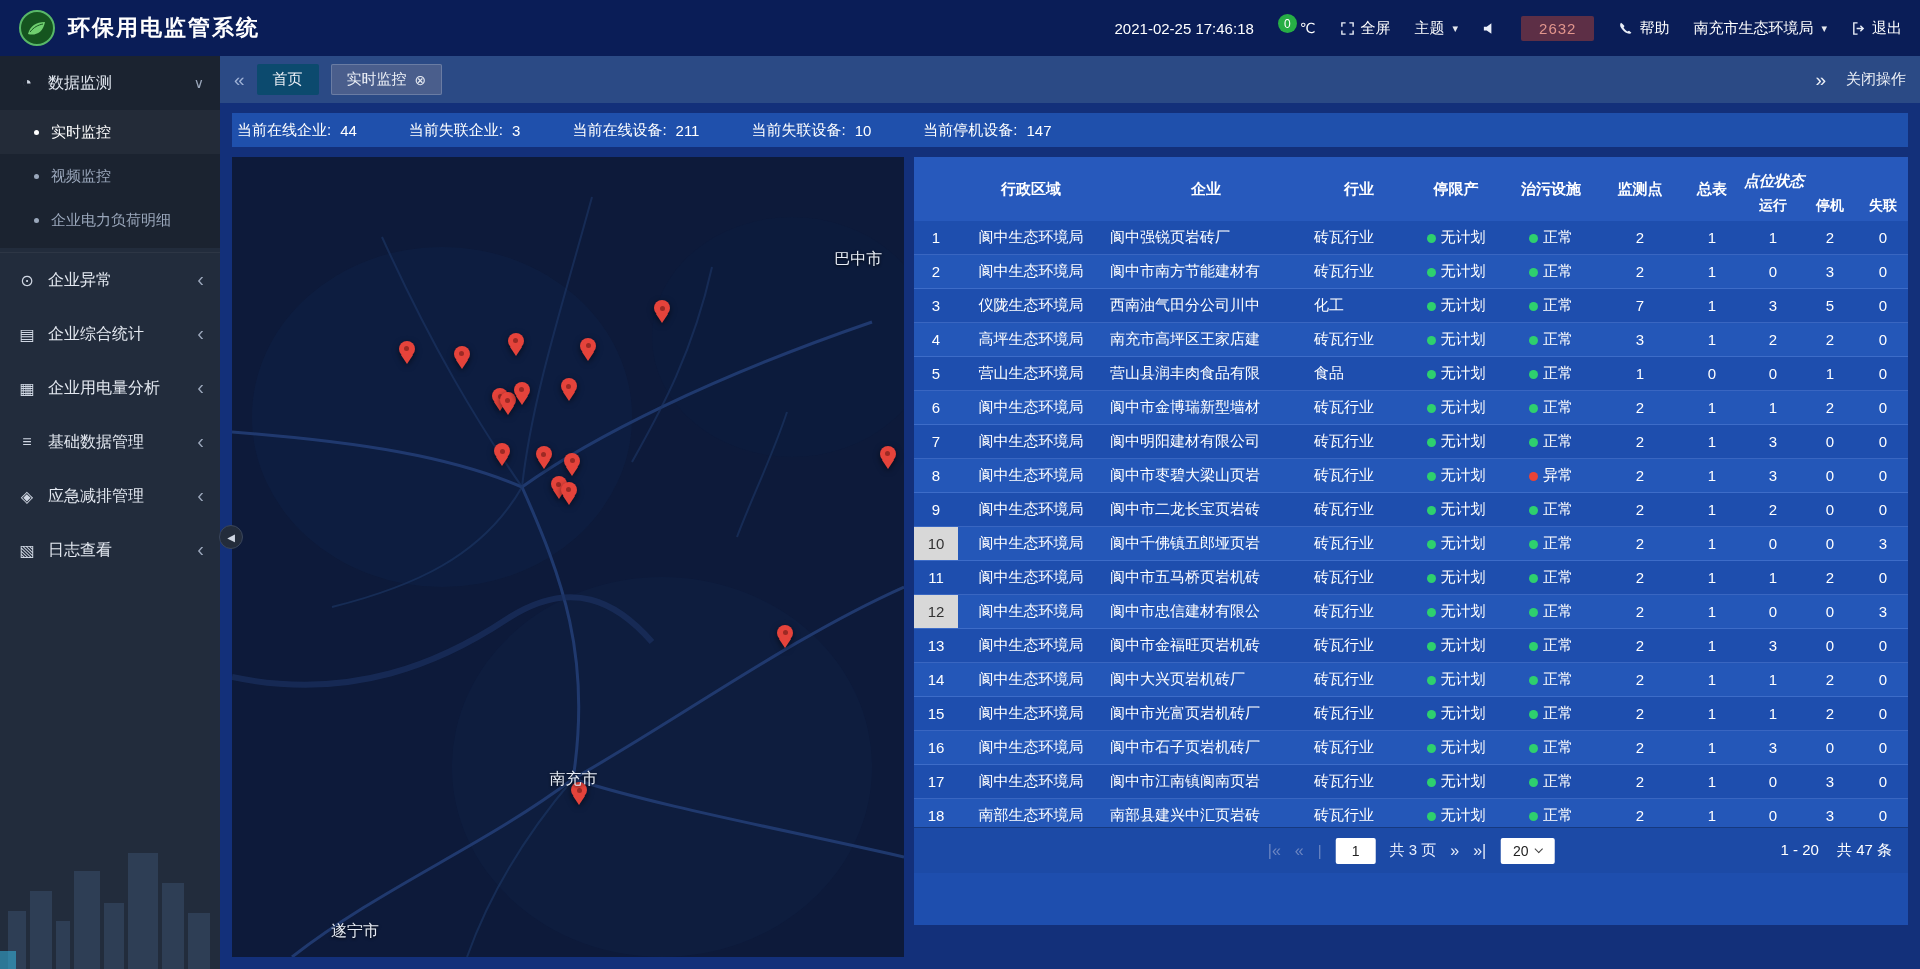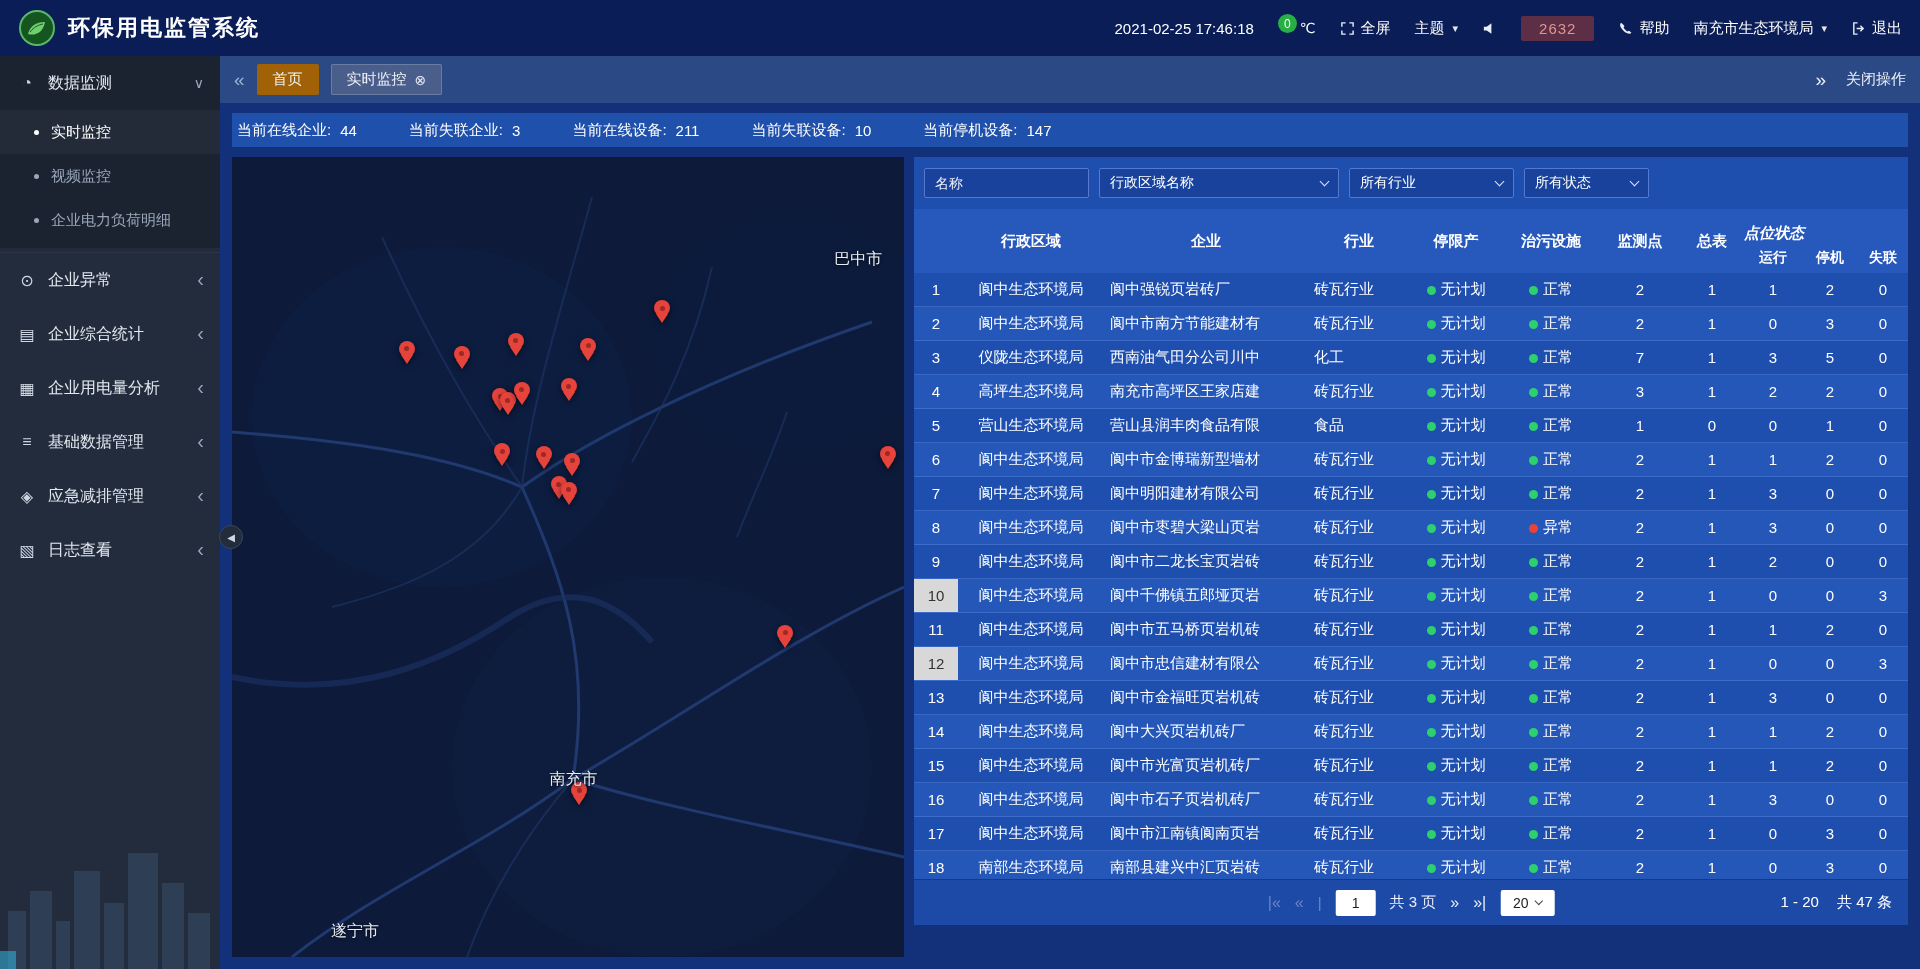--- a/index.html
+++ b/index.html
@@ -40,21 +40,21 @@
   .skyline { position:absolute; bottom:0; left:0; }
 
   
   .content { flex:1; background:#13307a; display:flex; flex-direction:column; min-width:0; }
 
   
   .tabbar { height:47px; background:#2b4a85; display:flex; align-items:center; padding:0 14px; gap:12px; flex:none; }
   .tab-nav-icon { color:#9fb2d6; font-size:19px; cursor:pointer; }
   .tab-nav-icon.back::before { content:"«"; }
   .tab-nav-icon.fwd::before { content:"»"; color:#eef1f7; }
-  .tab { height:31px; display:flex; align-items:center; gap:8px; padding:0 16px; background:#a16207; color:#eef1f7; font-size:15px; border-radius:2px; cursor:pointer; }
+  .tab { height:31px; display:flex; align-items:center; gap:8px; padding:0 16px; background:#0c4a6e; color:#eef1f7; font-size:15px; border-radius:2px; cursor:pointer; }
   .tab.active { background:#4a5e8c; box-shadow:inset 0 0 0 1px #6a7ca3; }
   .tab-close { font-size:14px; opacity:.95; cursor:pointer; }
   .tab-close::before { content:"⊗"; }
   .tabbar-right { margin-left:auto; display:flex; align-items:center; gap:20px; color:#eef1f7; font-size:15px; }
 
   
   .statsbar { margin:10px 12px; height:34px; background:#1f50ac; display:flex; align-items:center; padding:0 5px; gap:52px; color:#fff; font-size:15px; flex:none; }
   .stat-item { display:flex; align-items:center; white-space:nowrap; }
   .stat-value { margin-left:9px; }
 
@@ -427,35 +427,20 @@
               <div class="city-label" style="left: 18.3%; top: 96.7%;">遂宁市</div>
             </div>
         </div>
 
         <div class="collapse-handle">
           <span class="tri-left"></span>
         </div>
 
         <div class="table-panel">
 
-          <div class="filters">
-            <input class="name-input" placeholder="名称" style="">
-            <div class="field select w-region">
-              <span>行政区域名称</span>
-              <span class="chev-small"></span>
-            </div>
-            <div class="field select w-industry">
-              <span>所有行业</span>
-              <span class="chev-small"></span>
-            </div>
-            <div class="field select w-status">
-              <span>所有状态</span>
-              <span class="chev-small"></span>
-            </div>
-          </div>
 
           <div class="thead">
             <div class="th"></div>
             <div class="th">行政区域</div>
             <div class="th">企业</div>
             <div class="th">行业</div>
             <div class="th">停限产</div>
             <div class="th">治污设施</div>
             <div class="th">监测点</div>
             <div class="th">总表</div>

